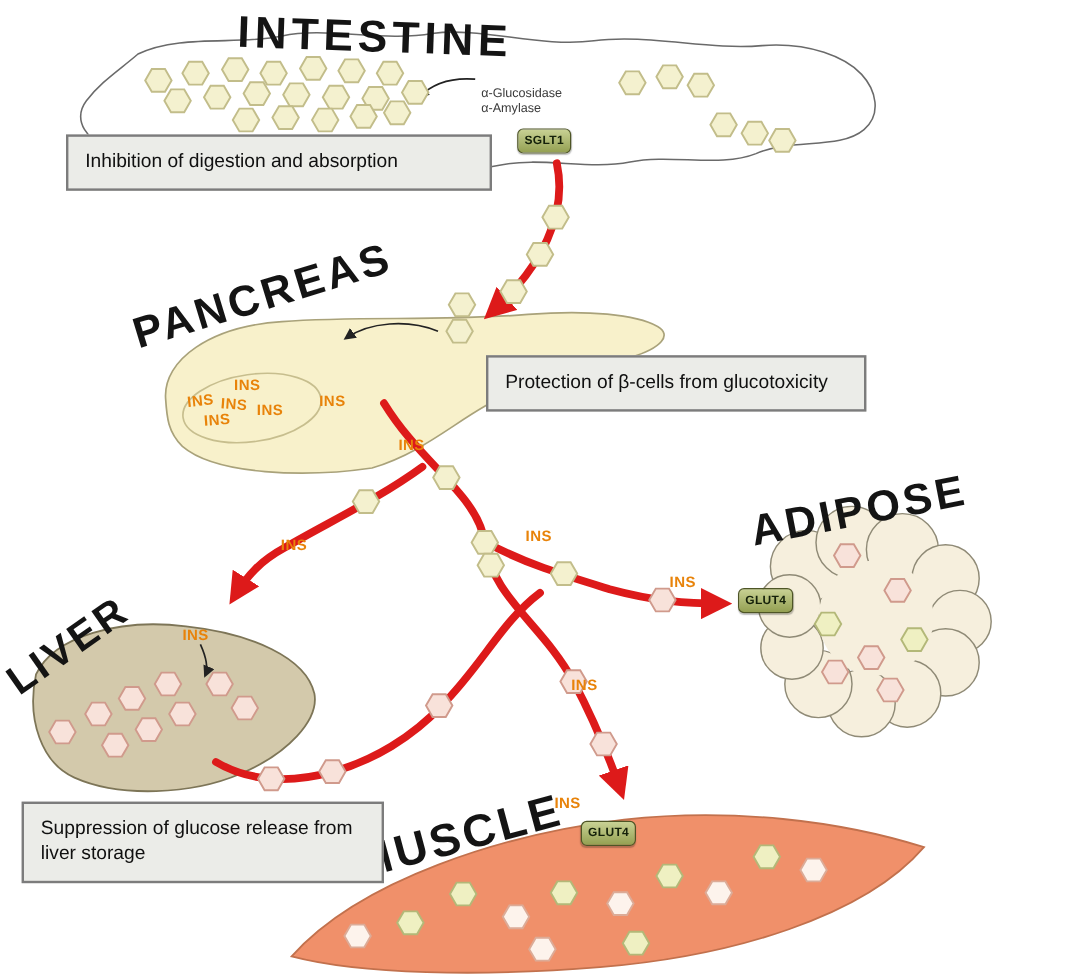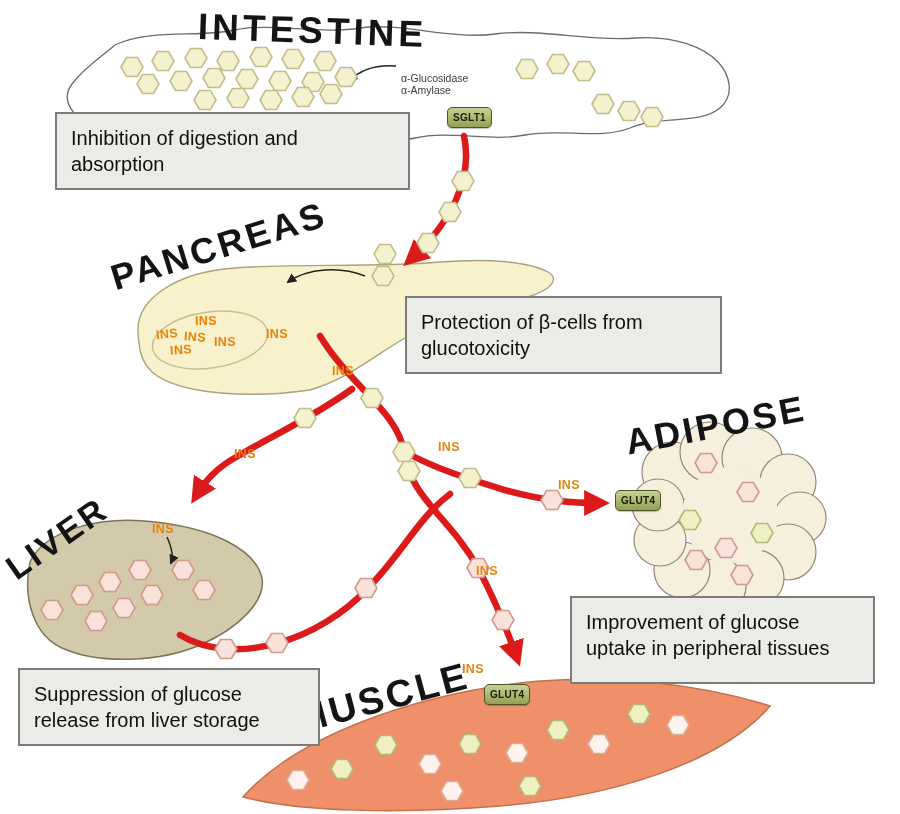--- a/index.html
+++ b/index.html
@@ -9,21 +9,21 @@
   
   .hy{fill:#f4f1cf;stroke:#c2bd8a;stroke-width:1.6;}
   .hp{fill:#f8e2da;stroke:#d09a8c;stroke-width:1.6;}
   .hg{fill:#eff0c2;stroke:#b3b878;stroke-width:1.6;}
   .hw{fill:#fdf3ec;stroke:#dcab97;stroke-width:1.6;}
   .red{fill:none;stroke:#dd1a1a;stroke-width:6.5;stroke-linecap:round;}
   .blk{fill:none;stroke:#222;stroke-width:1.4;}
   .organ-label{position:absolute;font-weight:bold;color:#141414;letter-spacing:2px;
                transform-origin:0 50%;white-space:nowrap;}
   .callout{position:absolute;background:#ebece8;border:2px solid #7c7c7c;color:#101010;
-           font-size:20px;line-height:1.3;padding:11px 14px;box-sizing:border-box;}
+           font-size:16px;line-height:1.3;padding:11px 14px;box-sizing:border-box;}
   .badge{position:absolute;background:linear-gradient(180deg,#c8d194,#94a052);
          border:1.5px solid #4e5526;border-radius:5px;color:#15210a;font-size:10px;
          font-weight:bold;padding:4px 5px;letter-spacing:.3px;box-shadow:0 1px 1px rgba(0,0,0,.25);}
   .ins{position:absolute;color:#e8830a;font-weight:bold;font-size:12.5px;letter-spacing:.4px;}
   .enzyme{position:absolute;color:#3a3a3a;font-size:10.5px;}
 </style>
 </head>
 <body>
 
 <div id="canvas">
@@ -173,23 +173,22 @@
 
   <div class="organ-label" style="left:198px;top:6px;font-size:37px;letter-spacing:4px;transform:rotate(2deg);">INTESTINE</div>
   <div class="organ-label" style="left:112px;top:258px;font-size:36px;letter-spacing:3px;transform:rotate(-17deg);">PANCREAS</div>
   <div class="organ-label" style="left:10px;top:552px;font-size:34px;letter-spacing:3px;transform:rotate(-35deg);">LIVER</div>
   <div class="organ-label" style="left:626px;top:422px;font-size:36px;letter-spacing:3px;transform:rotate(-11deg);">ADIPOSE</div>
   <div class="organ-label" style="left:296px;top:700px;font-size:38px;letter-spacing:3px;transform:rotate(-15deg);">MUSCLE</div>
 
   <div class="callout" style="left:55px;top:112px;width:355px;">Inhibition of digestion and absorption</div>
   <div class="callout" style="left:405px;top:296px;width:317px;">Protection of β-cells from glucotoxicity</div>
   <div class="callout" style="left:18px;top:668px;width:302px;">Suppression of glucose release from liver storage</div>
-  <div class="callout" style="left:570px;top:596px;width:305px;min-height:88px;">Improvement of glucose uptake in peripheral tissues</div>
-
-  <div class="badge" style="left:447px;top:107px;">SGLT1</div>
+
+  <div class="badge" style="left:431px;top:107px;">SGLT1</div>
   <div class="badge" style="left:615px;top:490px;">GLUT4</div>
   <div class="badge" style="left:484px;top:684px;">GLUT4</div>
 
   <div class="enzyme" style="left:401px;top:54px;margin-top:30px;">α-Amylase</div>
   <div class="enzyme" style="left:401px;top:72px;">α-Glucosidase</div>
 
   <span class="ins" style="left:195px;top:314px;">INS</span>
   <span class="ins" style="left:156px;top:327px;transform:rotate(-6deg);">INS</span>
   <span class="ins" style="left:184px;top:330px;transform:rotate(4deg);">INS</span>
   <span class="ins" style="left:214px;top:335px;">INS</span>

